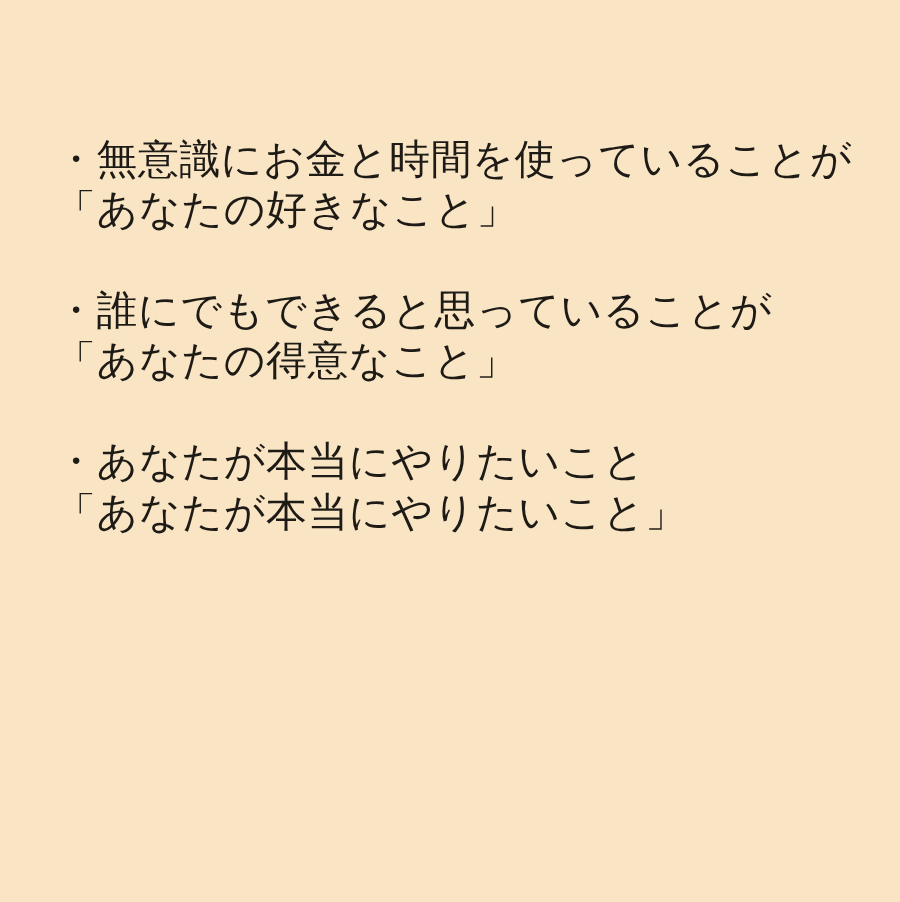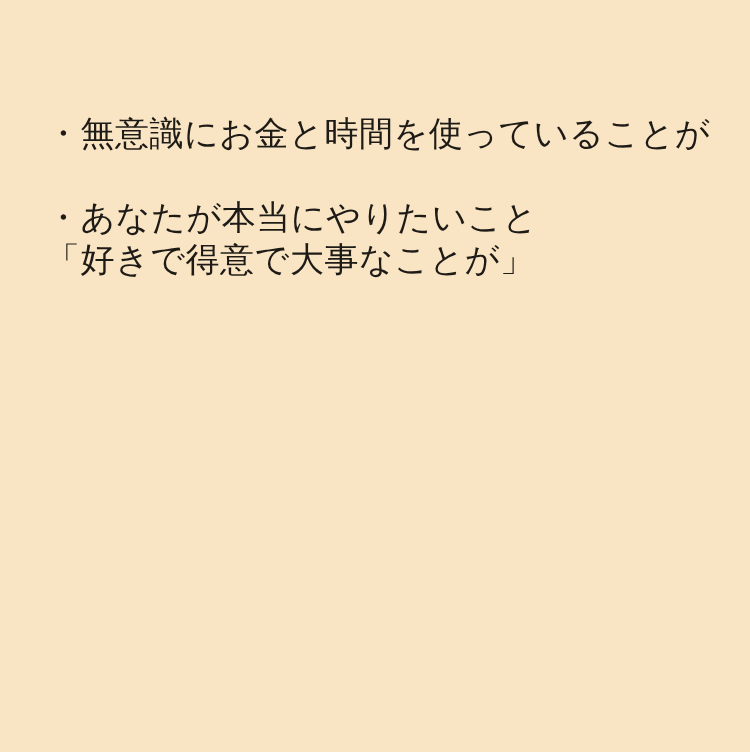--- a/index.html
+++ b/index.html
@@ -30,22 +30,27 @@
     white-space: nowrap;
   }
 </style>
 </head>
 <body style="background: rgb(249, 229, 196); color: rgb(30, 27, 23);">
 
 <div class="canvas">
 
   <p class="quote-block">
     <span class="quote-line">・無意識にお金と時間を使っていることが</span>
+    <span class="quote-line">「あなたの好きなこと」</span>
   </p>
 
+  <p class="quote-block">
+    <span class="quote-line">・誰にでもできると思っていることが</span>
+    <span class="quote-line">「あなたの得意なこと」</span>
+  </p>
 
 
   <p class="quote-block">
     <span class="quote-line">・あなたが本当にやりたいこと</span>
-    <span class="quote-line">「好きで得意で大事なことが」</span>
+    <span class="quote-line">「あなたが本当にやりたいこと」</span>
   </p>
 
 </div>
 
 </body></html>

